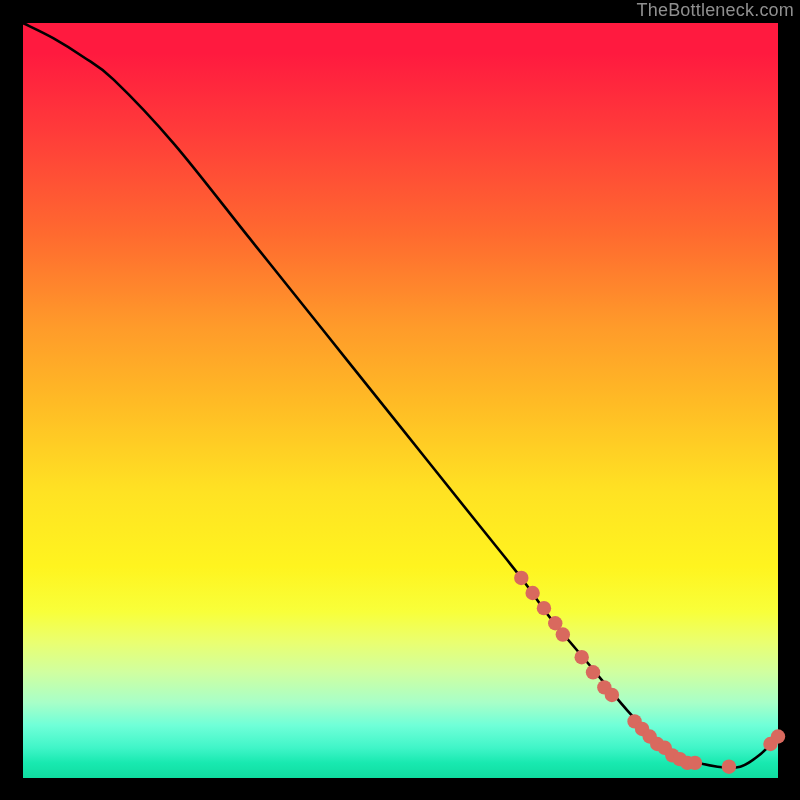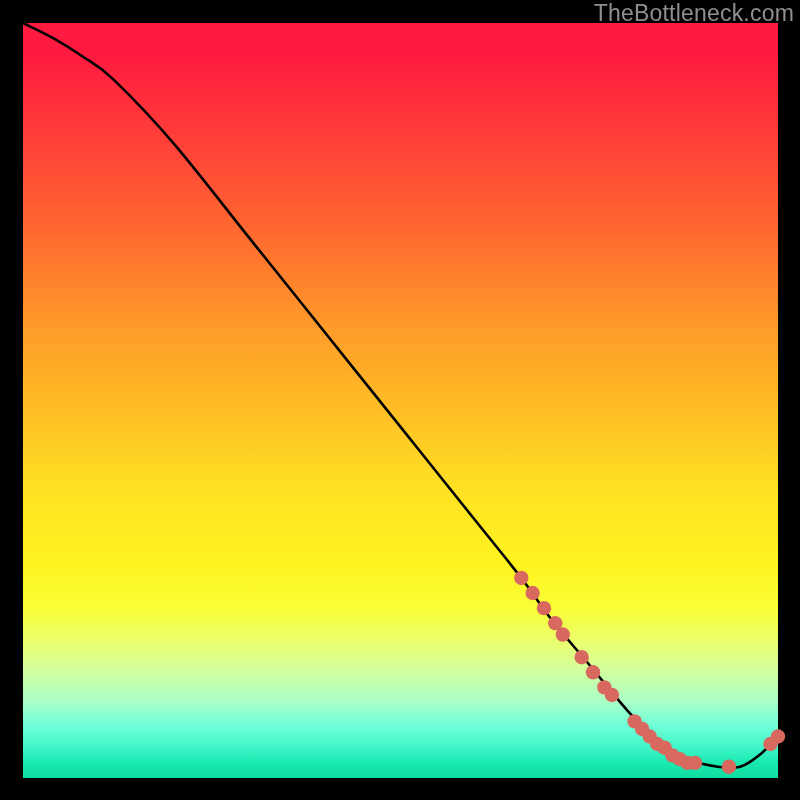--- a/index.html
+++ b/index.html
@@ -41,21 +41,21 @@
       #40f5c8 96%,
       #18e9b0 98%,
       #10dca0 100%
     );
   }
   .watermark {
     position: absolute;
     top: 0px;
     right: 6px;
     font-family: Arial, Helvetica, sans-serif;
-    font-size: 23px;
+    font-size: 18px;
     font-weight: 500;
     color: #8f8f8f;
     letter-spacing: 0.2px;
     user-select: none;
   }
   svg.curve {
     position: absolute;
     left: 0;
     top: 0;
     width: 755px;

